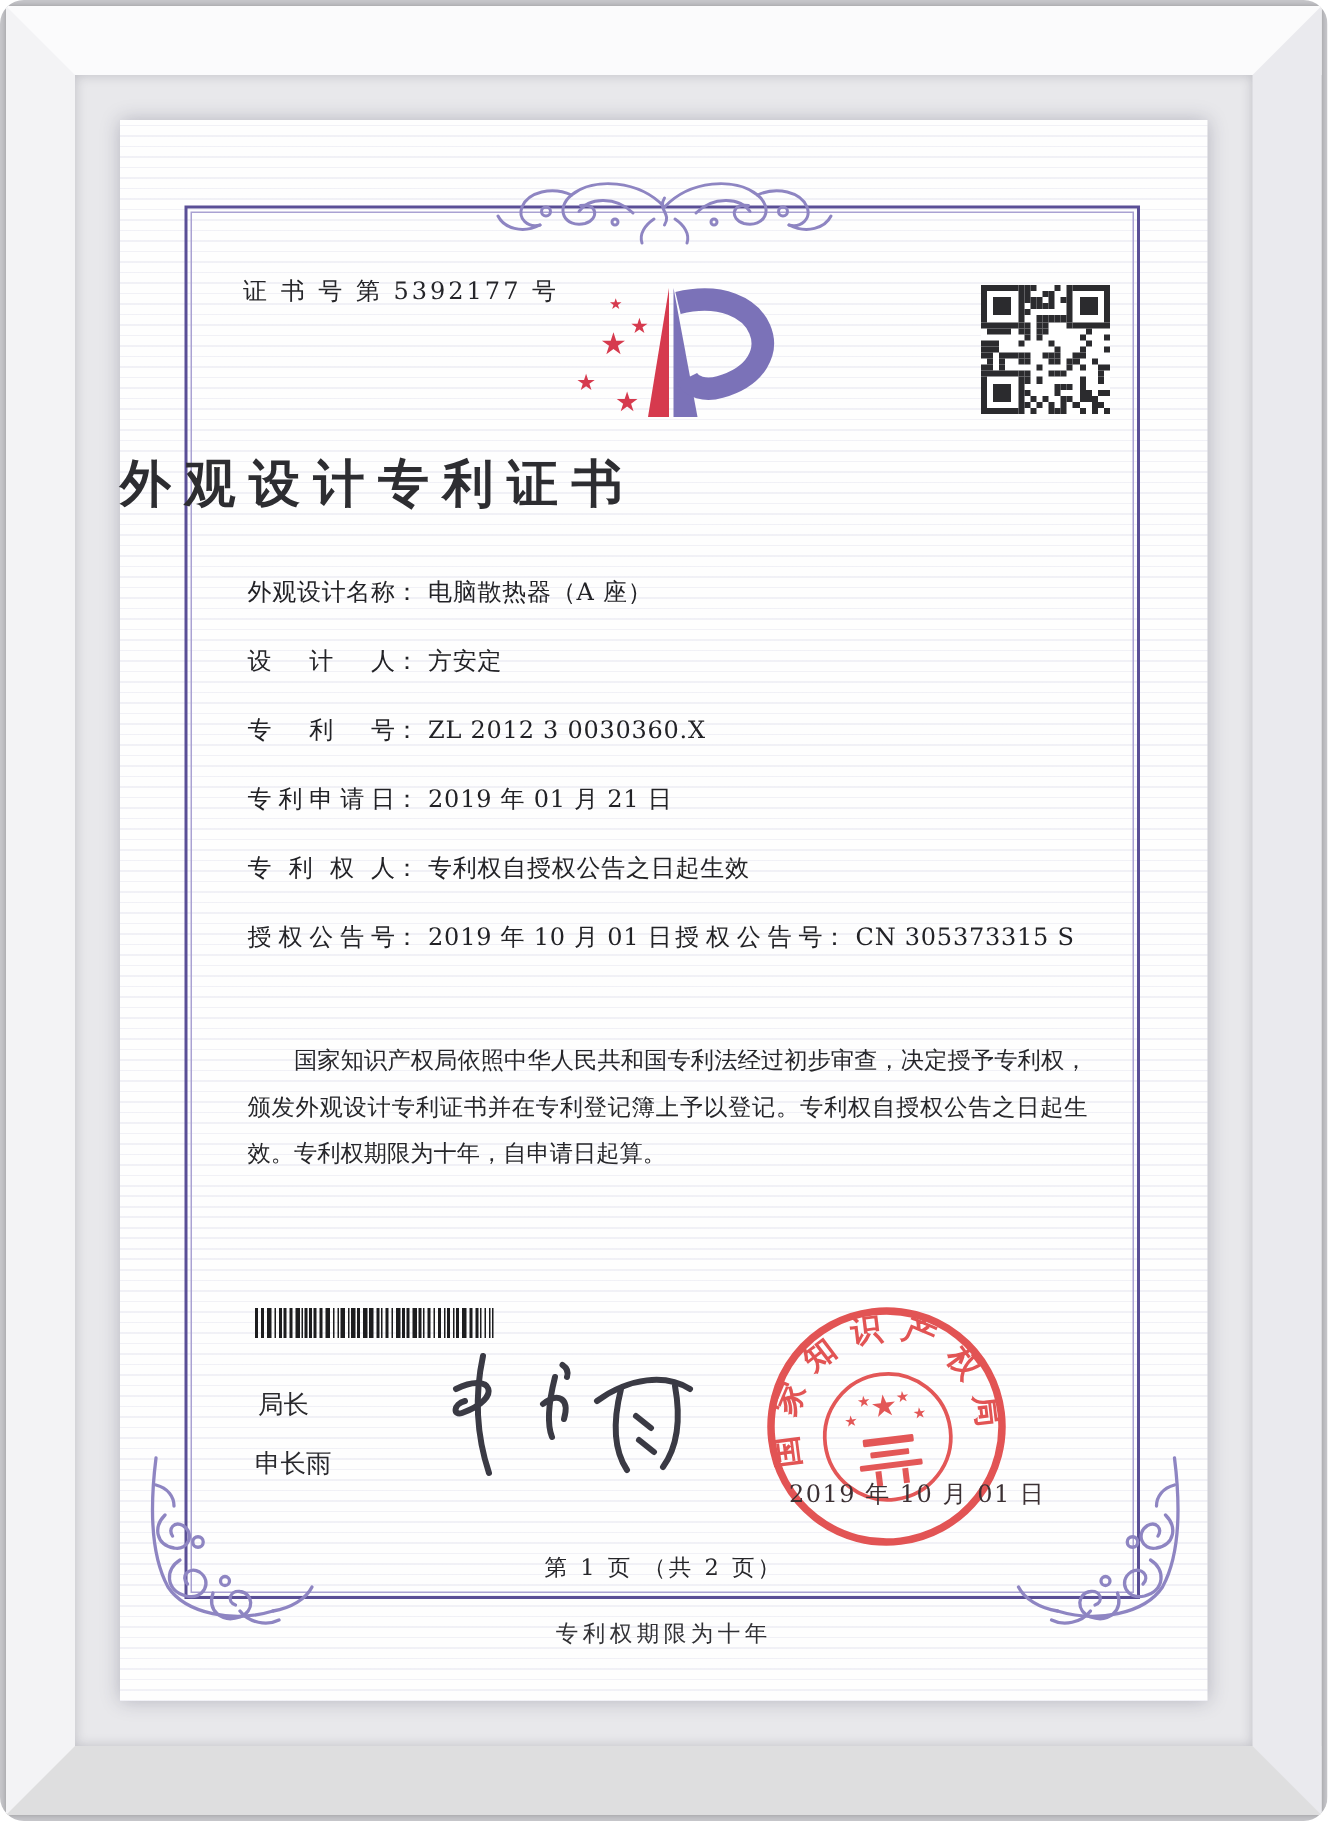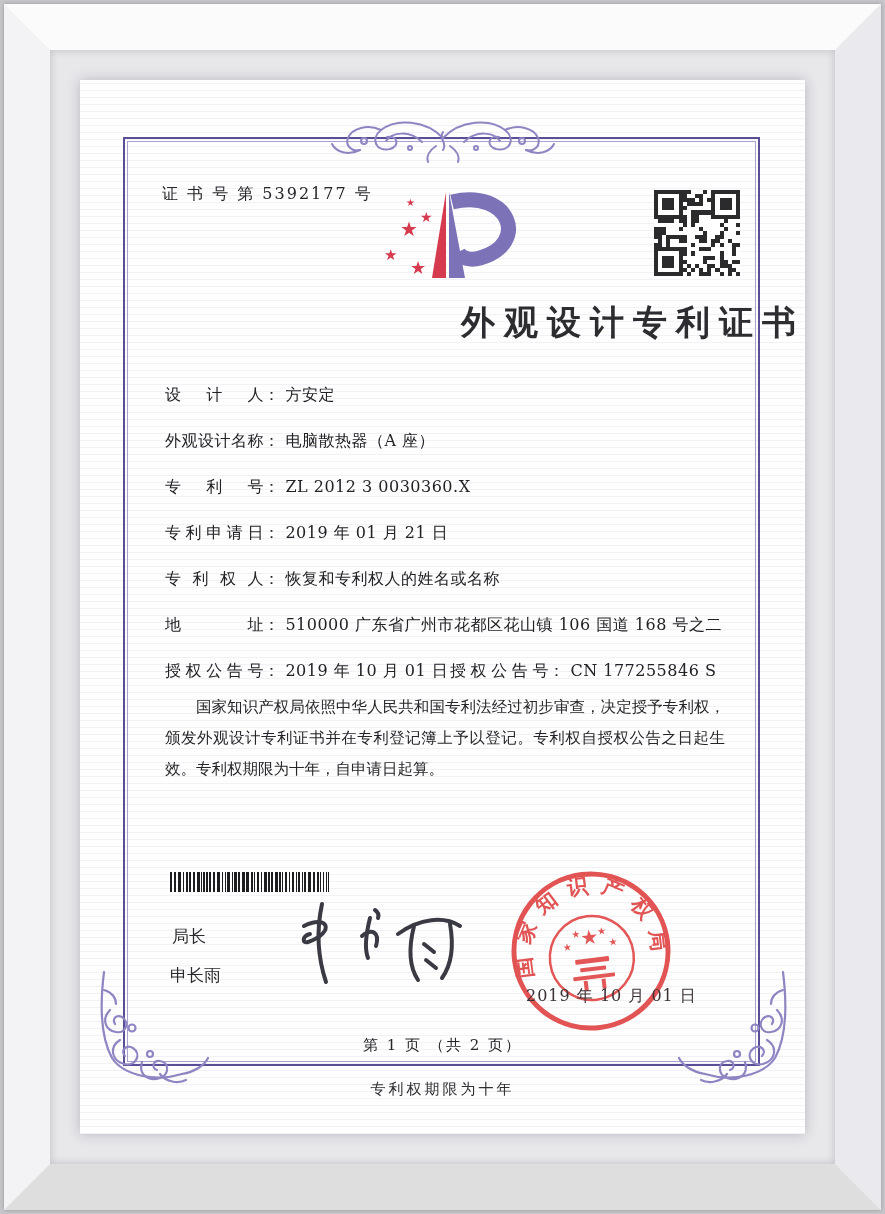--- a/index.html
+++ b/index.html
@@ -1,19 +1,19 @@
 <!DOCTYPE html>
 <html><head>
 <meta charset="utf-8">
 <style>
   * { margin:0; padding:0; box-sizing:border-box; }
   body { width:885px; height:1214px; font-family:"DejaVu Serif", serif; overflow:hidden; }
 
   
-  .scene { position:relative; width:885px; height:1214px; background:#c7c7cb; overflow:hidden; }
+  .scene { position:relative; width:885px; height:1214px; background:#c7c7cb; overflow:hidden;border-radius:16px; }
   .frame-face {
     position:absolute; inset:4px;
     border:46px solid;
     border-color:#fbfbfc #eaeaee #dededf #f3f3f5;
     background:#e8e8eb;
     box-shadow: inset 0 0 8px rgba(40,40,60,.22), 0 0 4px rgba(0,0,0,.25);
   }
   .paper {
     position:absolute; left:80px; top:80px; width:725px; height:1054px;
     background:
@@ -35,21 +35,21 @@
   .orn-top { left:50%; top:28px; transform:translateX(-50%); }
   .orn-bl { left:10px; top:890px; }
   .orn-br { left:575px; top:890px; transform:scaleX(-1); }
 
   
   .cert-no { position:absolute; left:82px; top:104px; font-size:16px; letter-spacing:2px; color:#26262a; }
   .logo { position:absolute; left:282px; top:98px; }
   .qr { position:absolute; left:574px; top:110px; width:86px; height:86px; background:#fff;
         display:grid; grid-template-columns:repeat(21,1fr); grid-template-rows:repeat(21,1fr); }
   .qr div.on { background:#2b2b2e; }
-  .title { position:absolute; left:0; top:220px; width:100%; text-align:right;
+  .title { position:absolute; left:0; top:220px; width:100%; text-align:left;
            font-size:34px; font-weight:700; letter-spacing:9px; color:#2d2d31; }
 
   
   .fields { position:absolute; left:85px; top:304px; right:58px; font-size:16px; color:#222226; }
   .frow { height:22px; line-height:22px; margin-bottom:24px; position:relative; white-space:nowrap; }
   .flabel { display:inline-block; width:6.15em; text-align:justify; text-align-last:justify; }
   .fcolon { display:inline-block; margin-right:6px; }
   .fvalue { letter-spacing:.5px; }
   .grant-second { position:absolute; left:285px; top:0; }
 
@@ -582,41 +582,38 @@
         <div></div>
         <div class="on"></div>
         <div></div>
         <div class="on"></div>
       </div>
 
     <div class="title">外观设计专利证书</div>
 
     <div class="fields">
       <div class="frow">
-        <span class="flabel">设 计 人</span><span class="fcolon">：</span><span class="fvalue">方安定</span>
+        <span class="flabel">外观设计名称</span><span class="fcolon">：</span><span class="fvalue">电脑散热器（A 座）</span>
       </div>
       <div class="frow">
-        <span class="flabel">外观设计名称</span><span class="fcolon">：</span><span class="fvalue">电脑散热器（A 座）</span>
+        <span class="flabel">设 计 人</span><span class="fcolon">：</span><span class="fvalue">方安定</span>
       </div>
       <div class="frow">
         <span class="flabel">专 利 号</span><span class="fcolon">：</span><span class="fvalue">ZL 2012 3 0030360.X</span>
       </div>
       <div class="frow">
         <span class="flabel">专利申请日</span><span class="fcolon">：</span><span class="fvalue">2019 年 01 月 21 日</span>
       </div>
       <div class="frow">
-        <span class="flabel">专 利 权 人</span><span class="fcolon">：</span><span class="fvalue">恢复和专利权人的姓名或名称</span>
-      </div>
-      <div class="frow">
-        <span class="flabel">地 址</span><span class="fcolon">：</span><span class="fvalue">510000 广东省广州市花都区花山镇 106 国道 168 号之二</span>
+        <span class="flabel">专 利 权 人</span><span class="fcolon">：</span><span class="fvalue">专利权自授权公告之日起生效</span>
       </div>
       <div class="frow">
         <span class="flabel">授权公告号</span><span class="fcolon">：</span><span class="fvalue">2019 年 10 月 01 日</span>
         <span class="grant-second">
-          <span class="flabel">授权公告号</span><span class="fcolon">：</span><span class="fvalue">CN 177255846 S</span>
+          <span class="flabel">授权公告号</span><span class="fcolon">：</span><span class="fvalue">CN 305373315 S</span>
         </span>
       </div>
     </div>
 
     <div class="paras">
       <p>国家知识产权局依照中华人民共和国专利法经过初步审查，决定授予专利权，颁发外观设计专利证书并在专利登记簿上予以登记。专利权自授权公告之日起生效。专利权期限为十年，自申请日起算。</p>
     </div>
 
     <div class="barcode">
         <div style="width: 2px; margin-right: 2px;"></div>

